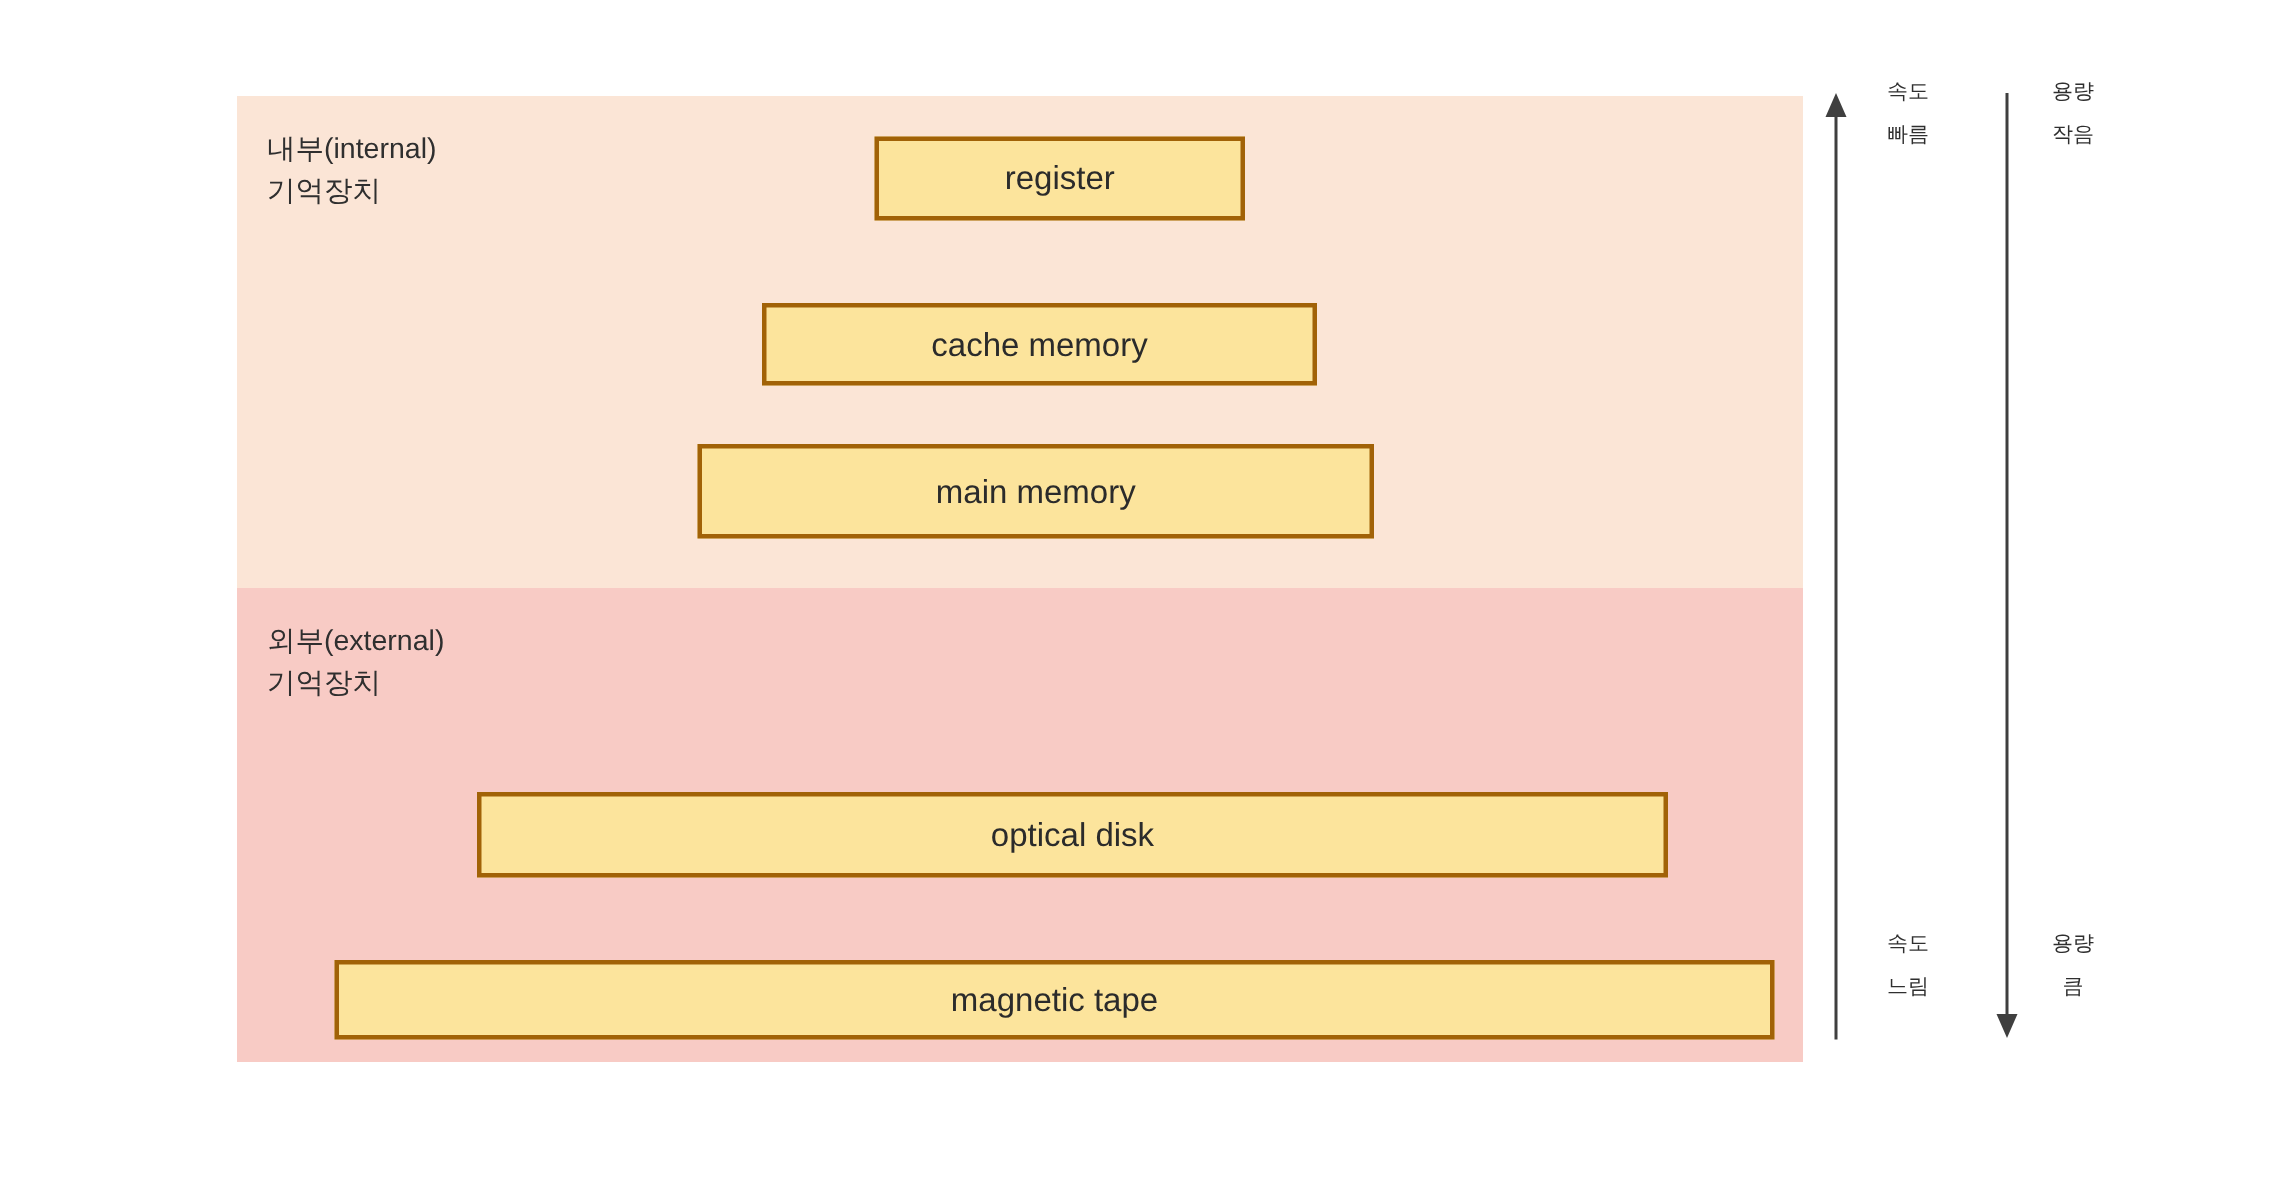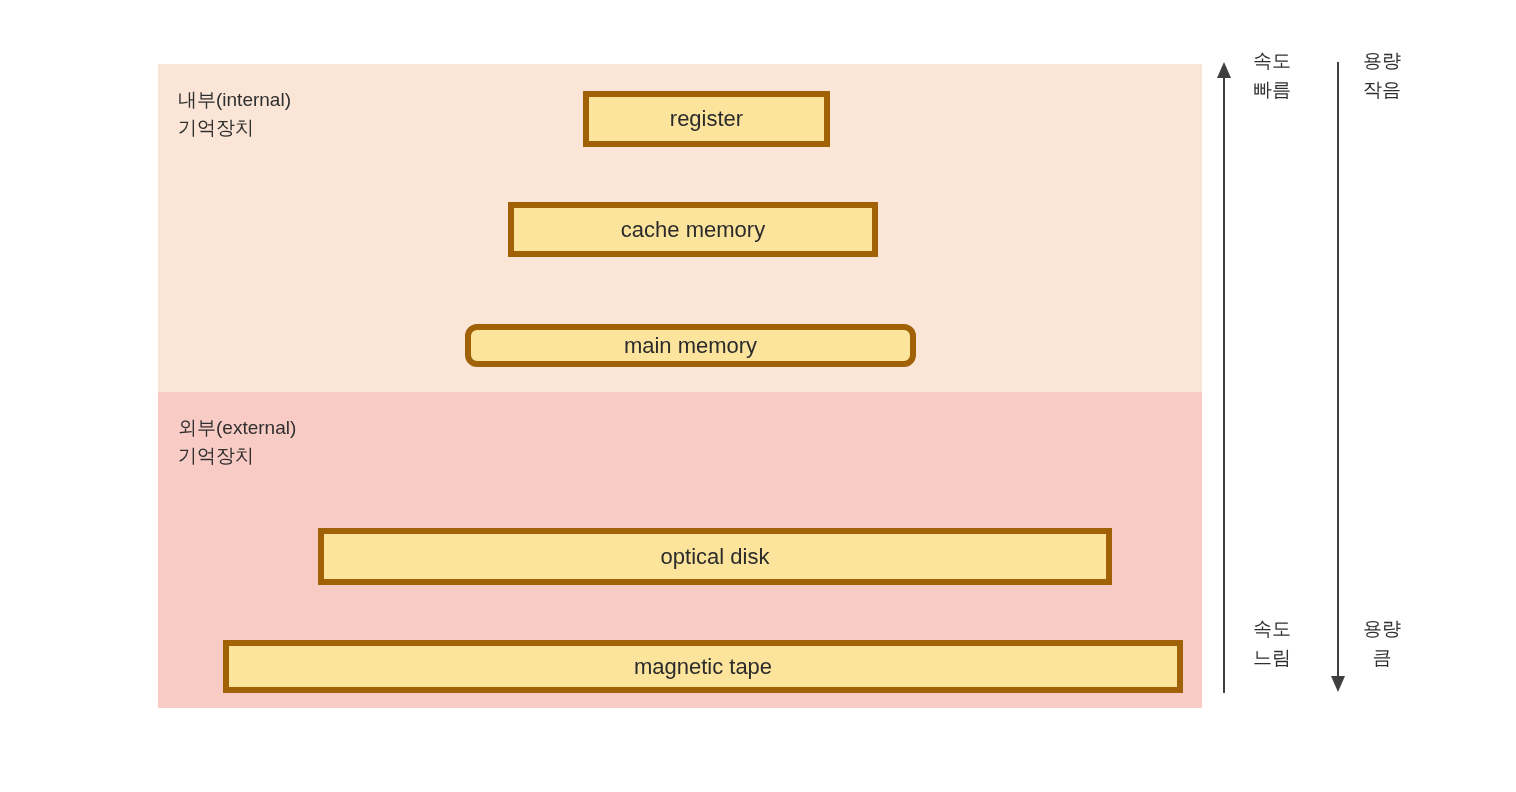--- a/index.html
+++ b/index.html
@@ -27,31 +27,31 @@
     left: 20px;
     top: 22px;
     font-size: 19px;
     line-height: 28px;
     color: #2f2f2f;
   }
   .section-label span { display: block; }
   .mem-box {
     position: absolute;
     background: #fce49c;
-    border: 6px solid #a16207;
+    border: 3px solid #a16207;
     box-sizing: border-box;
     display: flex;
     align-items: center;
     justify-content: center;
     font-size: 22px;
     color: #2b2b2b;
   }
   .box-register      { left: 583px; top:  91px; width: 247px; height: 56px; }
   .box-cache         { left: 508px; top: 202px; width: 370px; height: 55px; }
-  .box-main          { left: 465px; top: 324px; width: 451px; height: 43px; border-radius: 12px; }
+  .box-main          { left: 465px; top: 296px; width: 451px; height: 63px; }
   .box-magnetic-disk { left: 390px; top: 419px; width: 625px; height: 56px; }
   .box-optical-disk  { left: 318px; top: 528px; width: 794px; height: 57px; }
   .box-magnetic-tape { left: 223px; top: 640px; width: 960px; height: 53px; }
   .axis-line {
     position: absolute;
     width: 2px;
     background: #3f3f3f;
   }
   .speed-line    { left: 1223px; top: 76px; height: 617px; }
   .capacity-line { left: 1337px; top: 62px; height: 616px; }
@@ -60,21 +60,21 @@
     width: 0;
     height: 0;
     border-left: 7px solid transparent;
     border-right: 7px solid transparent;
   }
   .arrowhead-up   { left: 1217px; top: 62px;  border-bottom: 16px solid #3f3f3f; }
   .arrowhead-down { left: 1331px; top: 676px; border-top: 16px solid #3f3f3f; }
   .axis-label {
     position: absolute;
     width: 64px;
-    font-size: 19px;
+    font-size: 14px;
     line-height: 29px;
     color: #2f2f2f;
     text-align: center;
   }
   .axis-label span { display: block; }
   .speed-top       { left: 1240px; top: 46px; }
   .capacity-top    { left: 1350px; top: 46px; }
   .speed-bottom    { left: 1240px; top: 614px; }
   .capacity-bottom { left: 1350px; top: 614px; }
   .caption {

